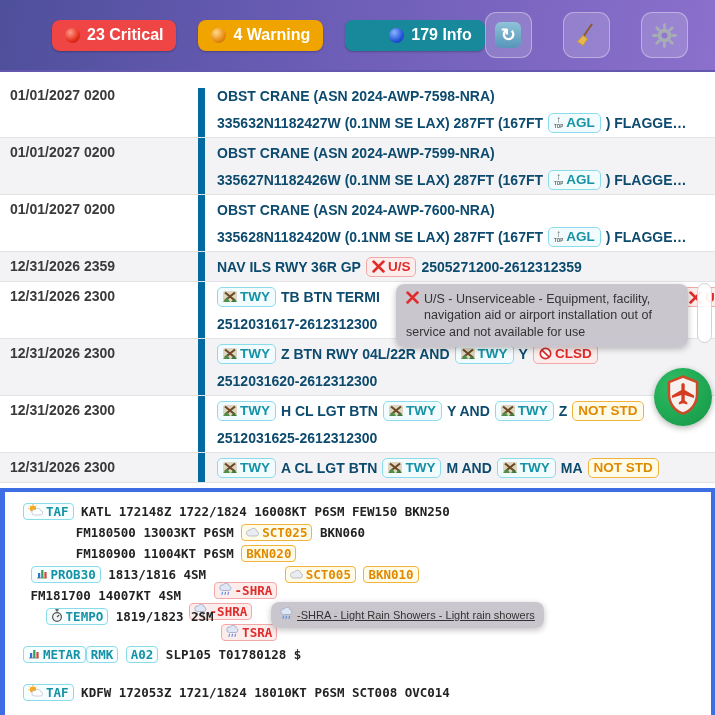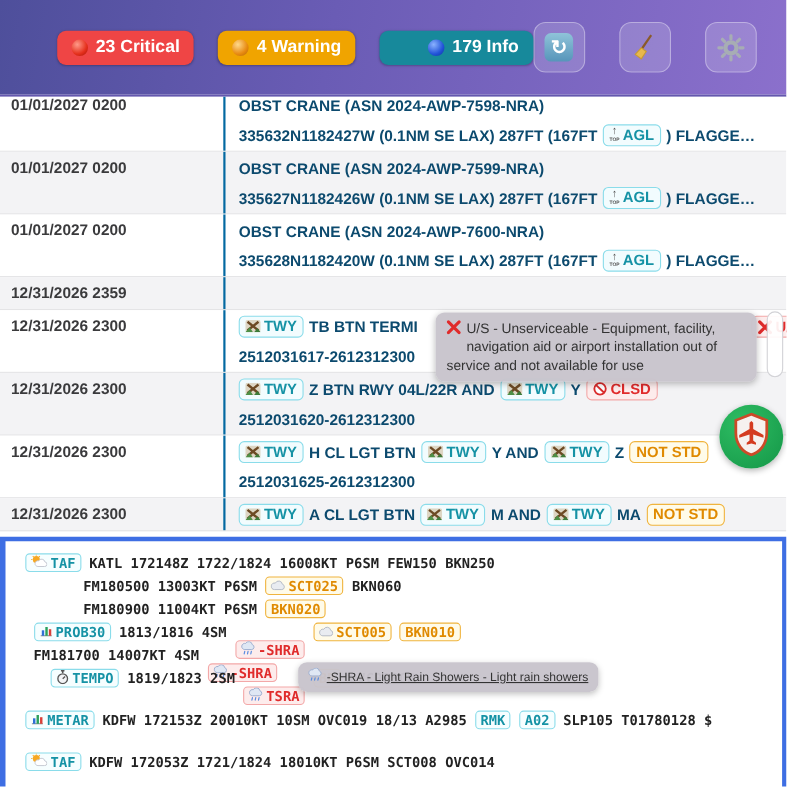--- a/index.html
+++ b/index.html
@@ -3,21 +3,21 @@
 <meta charset="utf-8">
 <style>
   html,body{margin:0;padding:0;}
   body{
     width:715px;height:715px;overflow:hidden;position:relative;
     background:#fff;font-family:"Liberation Sans",sans-serif;
     -webkit-font-smoothing:antialiased;
   }
   
   .toolbar{
-    position:absolute;left:0;top:0;width:715px;height:88px;
+    position:absolute;left:0;top:0;width:715px;height:72px;
     background:linear-gradient(100deg,#4e4f9b 0%,#6a5cb5 42%,#8b70cc 100%);
     display:flex;align-items:center;box-sizing:border-box;
     padding-left:52px;border-bottom:2px solid #6458ae;
   }
   .tb-badges{display:flex;gap:22px;align-items:center;}
   .tb-badge{
     height:31px;border-radius:8px;display:inline-flex;align-items:center;
     gap:7px;padding:0 13px;color:#fff;font-size:16px;font-weight:700;
     box-shadow:0 1px 2px rgba(0,0,0,.25);white-space:nowrap;
   }
@@ -37,21 +37,21 @@
     background:linear-gradient(#8fc3d9,#5795ba);
     font-size:18px;font-weight:700;display:flex;align-items:center;justify-content:center;
   }
   .x-glyph{color:#fff;font-size:34px;font-weight:400;line-height:1;margin-top:-3px;}
   
   .table{position:absolute;left:0;top:88px;width:715px;height:400px;overflow:hidden;}
   .row{display:flex;border-bottom:1px solid #e3e3e5;background:#fff;}
   .row.alt{background:#f3f3f5;}
   .row:first-child{margin-top:-7px;}
   .cell-date{
-    width:205px;min-width:205px;box-sizing:border-box;border-right:2px solid #0369a1;
+    width:205px;min-width:205px;box-sizing:border-box;border-right:7px solid #0369a1;
     padding:1px 4px 1px 10px;font-size:14px;font-weight:700;color:#3a3a3c;line-height:27px;
   }
   .cell-content{flex:1;padding:1px 2px 1px 12px;overflow:hidden;}
   .cline{display:flex;align-items:center;gap:5px;height:27px;white-space:nowrap;}
   .seg-text{font-size:14px;font-weight:700;color:#0c4a6e;white-space:pre;}
   
   .badge{
     display:inline-flex;align-items:center;gap:3px;height:20px;padding:0 5px;
     border-radius:5px;font-size:13.5px;font-weight:700;box-sizing:border-box;
     border:1.5px solid transparent;white-space:nowrap;flex:0 0 auto;
@@ -214,20 +214,34 @@
               </span>
             </span>
             <span>AGL</span>
           </span>
           <span class="seg-text">) FLAGGE…</span>
         </div>
       </div>
     </div>
     <div class="row alt">
       <div class="cell-date">12/31/2026 2359</div>
+      <div class="cell-content">
+        <div class="cline">
+          <span class="seg-text">NAV ILS RWY 36R GP</span>
+          <span class="badge red">
+            <span class="icon">
+              <svg width="13" height="13" viewBox="0 0 12 12">
+                <path d="M1.5 1.5 L10.5 10.5 M10.5 1.5 L1.5 10.5" stroke="#e02b2b" stroke-width="2.6" stroke-linecap="round"></path>
+              </svg>
+            </span>
+            <span>U/S</span>
+          </span>
+          <span class="seg-text">2505271200-2612312359</span>
+        </div>
+      </div>
     </div>
     <div class="row">
       <div class="cell-date">12/31/2026 2300</div>
       <div class="cell-content">
         <div class="cline">
           <span class="badge cyan">
             <span class="icon">
               <svg width="14" height="11" viewBox="0 0 14 11">
                 <rect width="14" height="11" rx="2" fill="#ddd6c4"></rect>
                 <path d="M2 9.5 L12 1.5 M2 1.5 L12 9.5" stroke="#6d4a24" stroke-width="2.2"></path>
@@ -460,21 +474,21 @@
               <line x1="6.5" y1="9.2" x2="6" y2="11.4"></line>
               <line x1="9.5" y1="9.2" x2="9" y2="11.4"></line>
             </g>
           </svg></span><span>TSRA</span></span><span class="ptext"> </span><span class="pbadge orange"><span>BR</span></span><span class="ptext"> OVC003CB</span></div>
     <div class="pline gap"></div>
     <div class="pline"><span class="pbadge cyan"><span class="icon"><svg width="12" height="12" viewBox="0 0 12 12">
             <line x1="1" y1="11" x2="11" y2="11" stroke="#888" stroke-width="1"></line>
             <rect x="2" y="6" width="2.2" height="5" fill="#2f6fd6"></rect>
             <rect x="5.2" y="3" width="2.2" height="8" fill="#2aa05c"></rect>
             <rect x="8.4" y="5" width="2.2" height="6" fill="#d9413a"></rect>
-          </svg></span><span>METAR</span></span><span class="ptext"> KDFW 172153Z 20010KT 10SM OVC019 18/13 A2985 </span><span class="pbadge cyan"><span>RMK</span></span><span class="ptext"> </span><span class="pbadge cyan"><span>A02</span></span><span class="ptext"> SLP105 T01780128 $</span></div>
+          </svg></span><span>METAR</span></span><span class="pbadge cyan"><span>RMK</span></span><span class="ptext"> </span><span class="pbadge cyan"><span>A02</span></span><span class="ptext"> SLP105 T01780128 $</span></div>
     <div class="pline gap"></div>
     <div class="pline"><span class="pbadge cyan"><span class="icon"><svg width="15" height="12" viewBox="0 0 15 12">
             <circle cx="5" cy="4.6" r="3.2" fill="#f7a823"></circle>
             <g stroke="#f7a823" stroke-width="1">
               <line x1="5" y1="0" x2="5" y2="1"></line>
               <line x1="0.4" y1="4.6" x2="1.4" y2="4.6"></line>
               <line x1="1.8" y1="1.6" x2="2.6" y2="2.4"></line>
               <line x1="8.2" y1="1.6" x2="7.4" y2="2.4"></line>
             </g>
             <path d="M6.5 11 a2.6 2.6 0 1 1 .7-5.1 a3 3 0 0 1 5.6 .9 a2.1 2.1 0 0 1-.5 4.2 Z" fill="#fff" stroke="#c5c9d2" stroke-width="0.9"></path>

